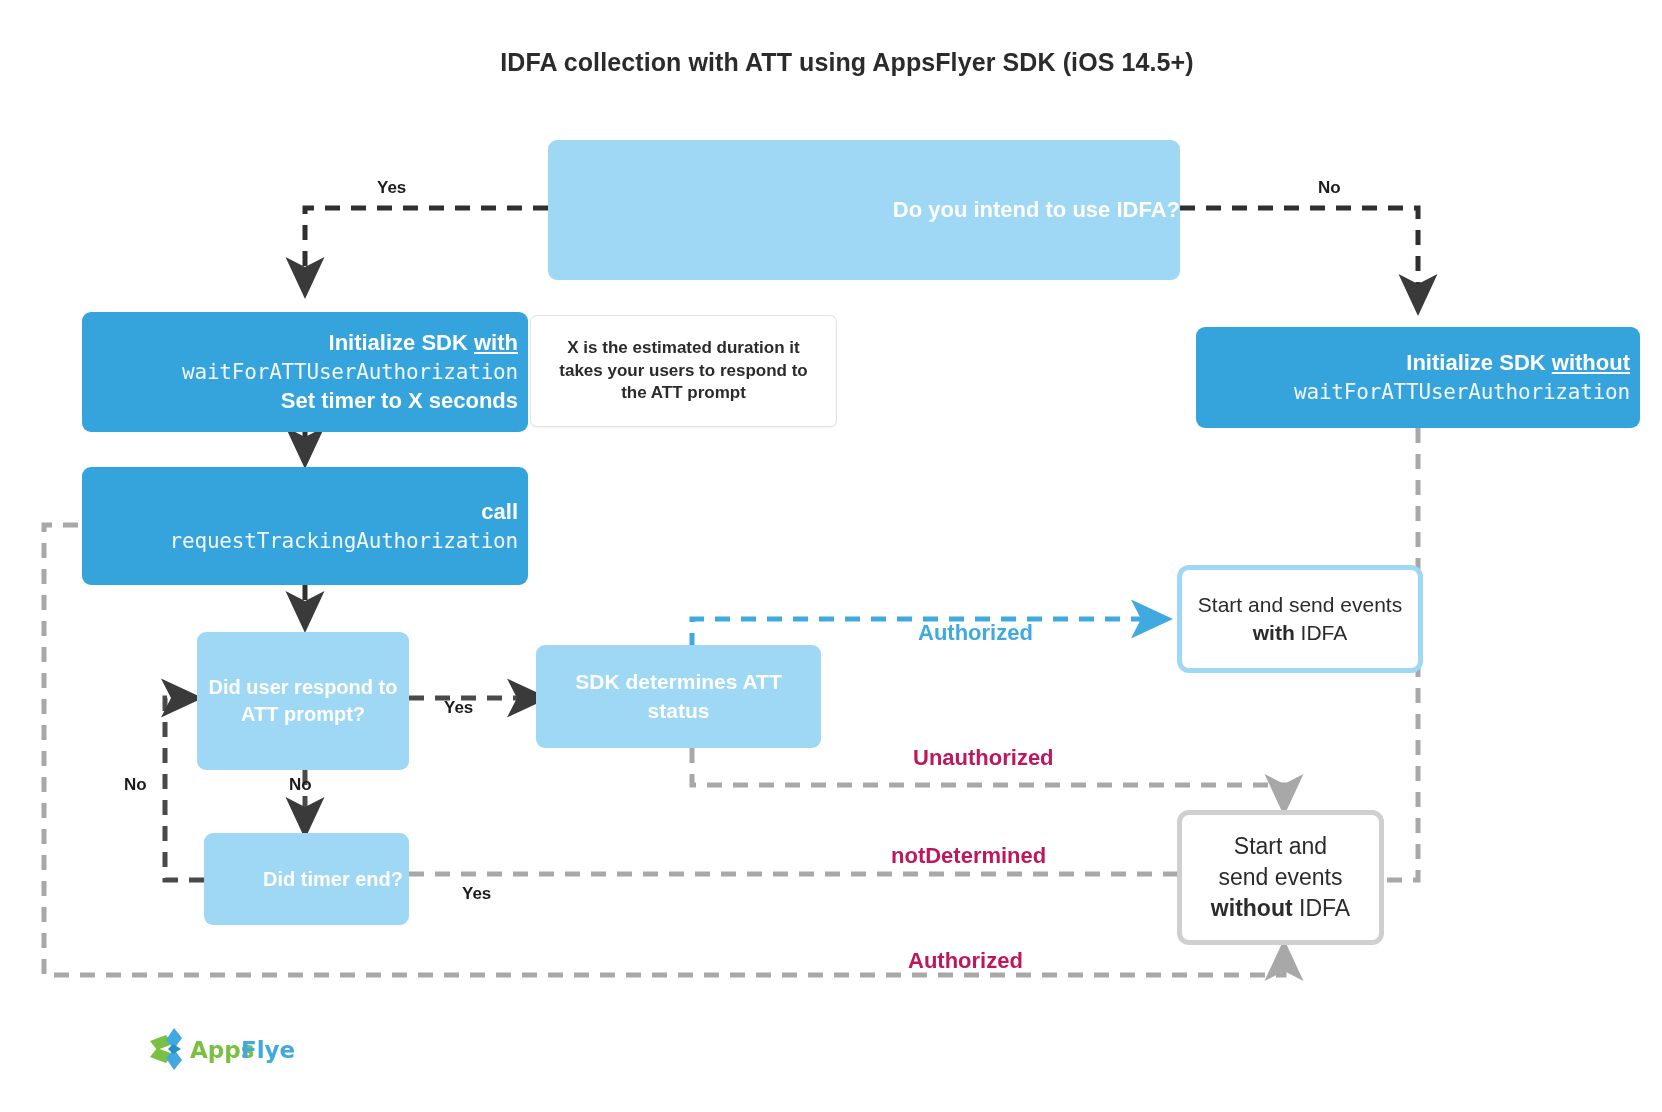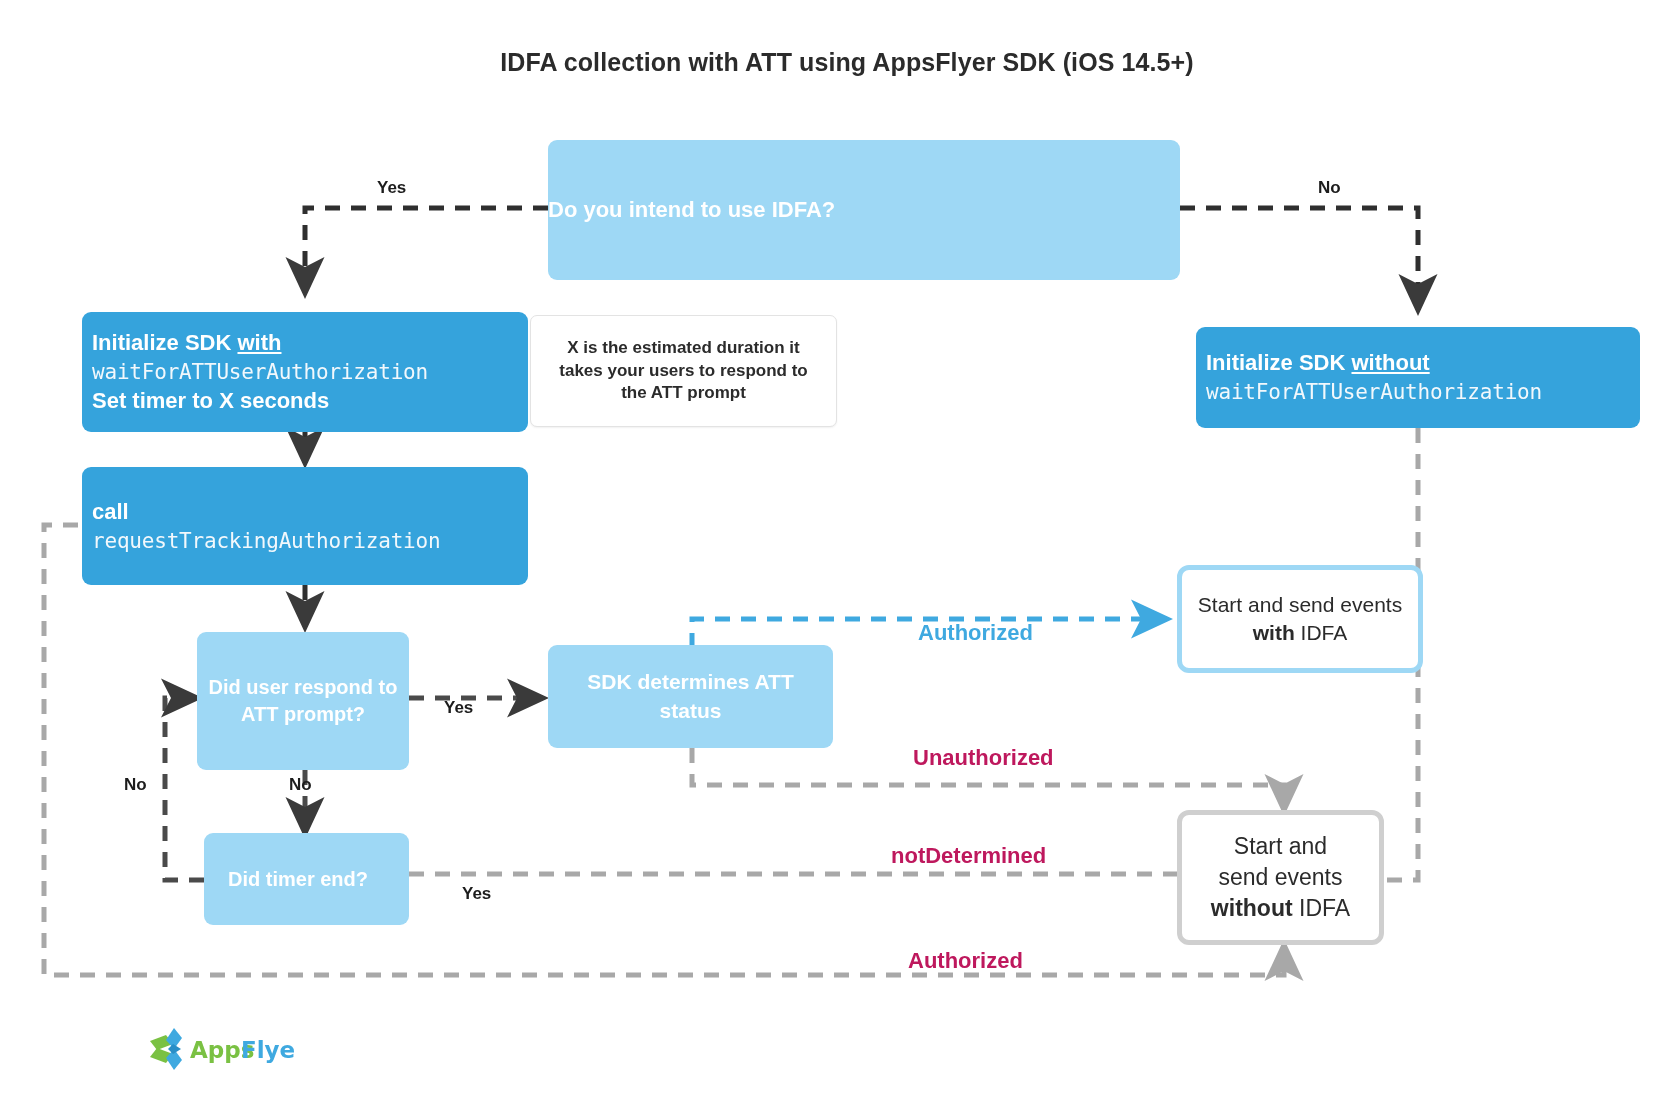--- a/index.html
+++ b/index.html
@@ -25,21 +25,21 @@
     width: 1662px;
     height: 1112px;
     pointer-events: none;
   }
 
   .node {
     position: absolute;
     box-sizing: border-box;
     display: flex;
     flex-direction: column;
-    align-items: flex-start;
+    align-items: flex-end;
     justify-content: center;
     text-align: center;
     border-radius: 9px;
     z-index: 3;
   }
 
   .title {
     position: absolute;
     width: 100%;
     text-align: center;
@@ -214,25 +214,25 @@
 
   <div class="node n-blue" style="left:82px; top:467px; width:446px; height:118px; font-size:22px; padding:6px 10px;">
     <span class="ln b">call</span>
     <span class="ln mono">requestTrackingAuthorization</span>
   </div>
 
   <div class="node n-lightblue" style="left:197px; top:632px; width:212px; height:138px; font-size:20px; font-weight:bold; padding:6px 4px; line-height:1.75;">
     <span class="ln b">Did user respond to ATT prompt?</span>
   </div>
 
-  <div class="node n-lightblue" style="left:548px; top:645px; width:285px; height:103px; font-size:21px; font-weight:bold; padding:6px 16px; line-height:1.6;">
+  <div class="node n-lightblue" style="left:536px; top:645px; width:285px; height:103px; font-size:21px; font-weight:bold; padding:6px 16px; line-height:1.6;">
     <span class="ln b">SDK determines ATT status</span>
   </div>
 
-  <div class="node n-lightblue" style="left:204px; top:833px; width:205px; height:92px; font-size:20px; font-weight:bold; padding:6px 24px;">
+  <div class="node n-lightblue" style="left:204px; top:833px; width:205px; height:92px; font-size:20px; font-weight:bold; padding:6px 6px;">
     <span class="ln b">Did timer end?</span>
   </div>
 
   <div class="node n-blue" style="left:1196px; top:327px; width:444px; height:101px; font-size:22px; padding:1px 10px;">
     <span class="ln b"><span>Initialize SDK </span><span class="u">without</span></span>
     <span class="ln mono">waitForATTUserAuthorization</span>
   </div>
 
   <div class="node n-outline-blue" style="left:1177px; top:565px; width:246px; height:108px; font-size:21px; padding:4px 12px; line-height:1.45;">
     <span class="ln"><span>Start and send events </span><span class="b">with</span><span> IDFA</span></span>

